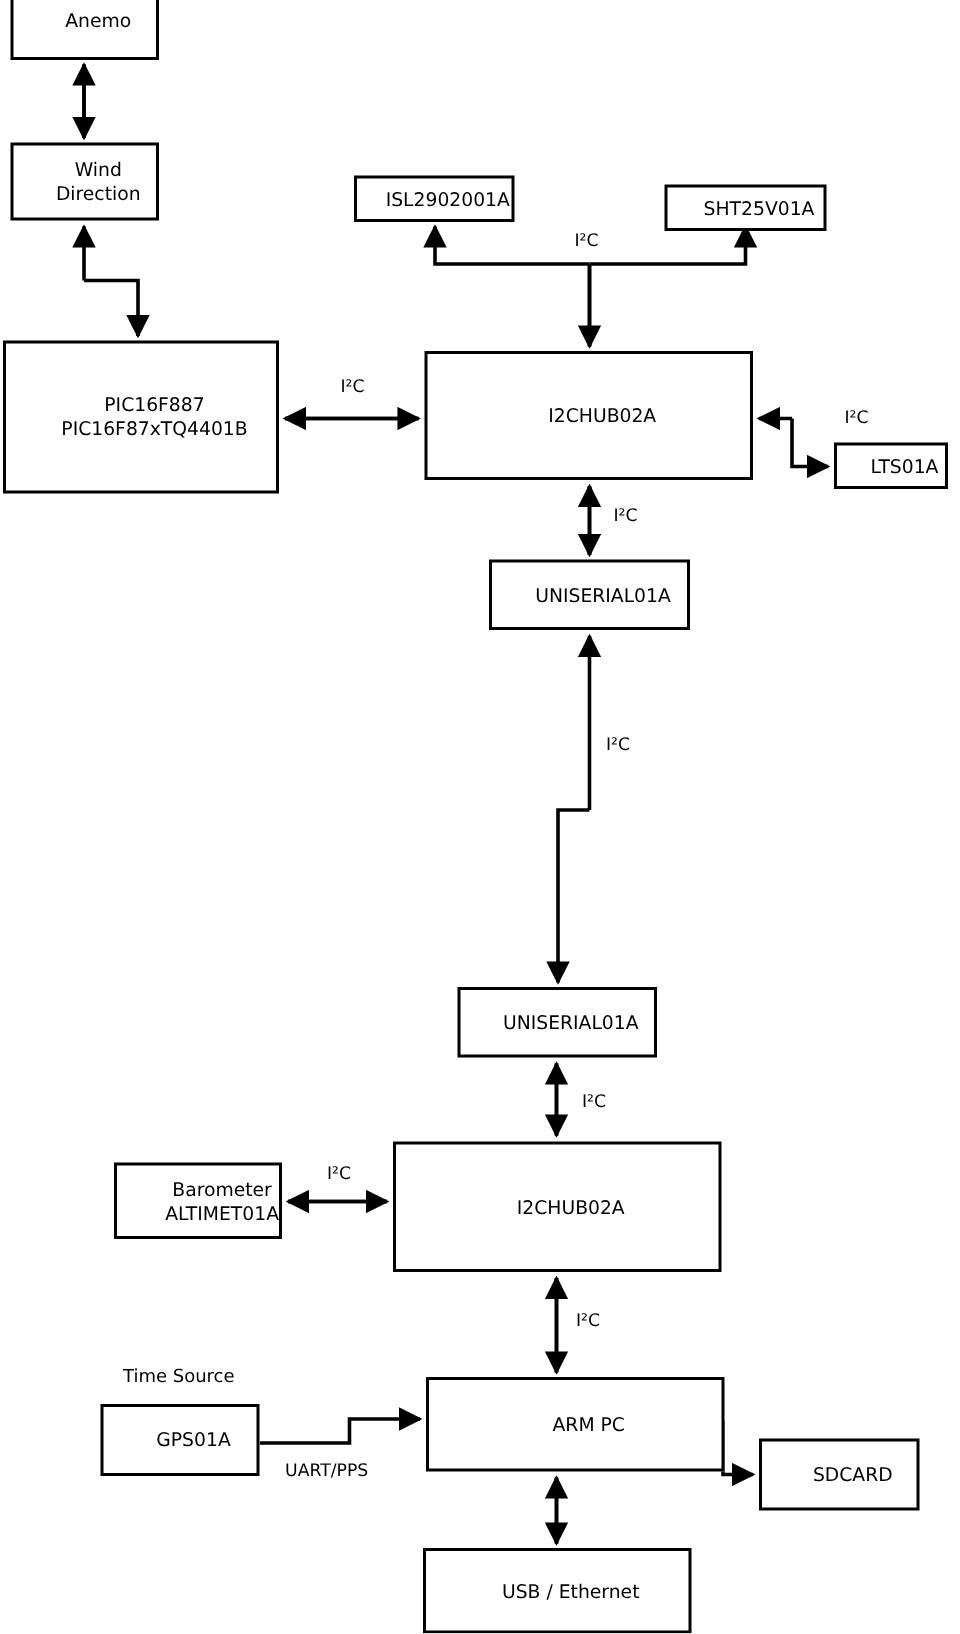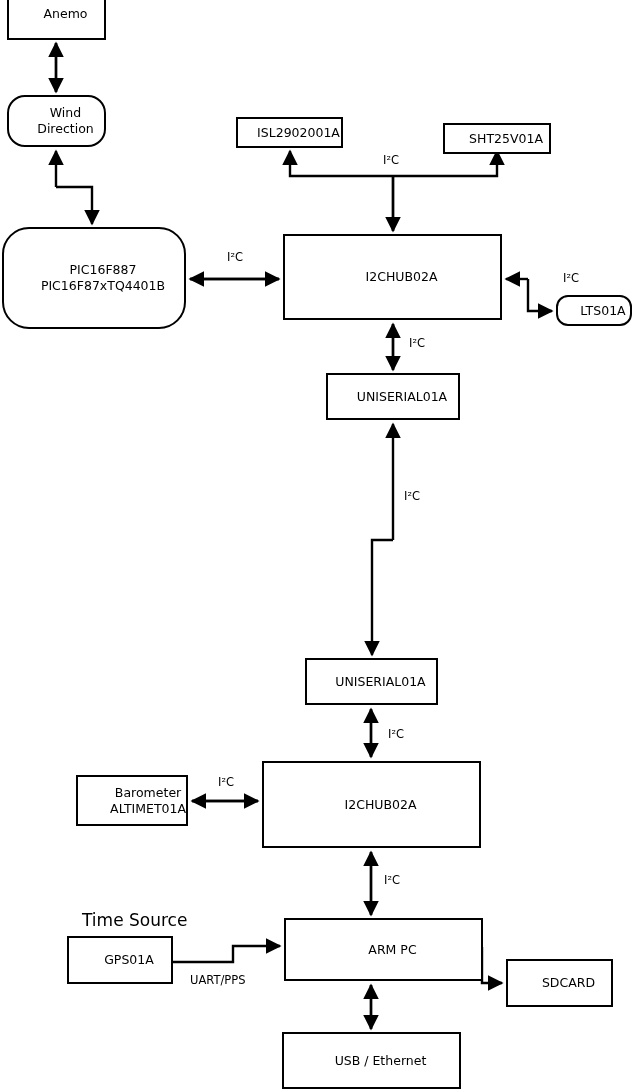--- a/index.html
+++ b/index.html
@@ -29,21 +29,21 @@
   .node .lbl{white-space:pre-line;margin-left:18px;}
   .edge-label{
     position:absolute;
     font-size:11.5px;
     color:#000000;
     white-space:nowrap;
     z-index:3;
   }
   .free-label{
     position:absolute;
-    font-size:17px;
+    font-size:12px;
     color:#000000;
     white-space:nowrap;
     z-index:3;
   }
 </style>
 </head>
 <body>
 
 <div id="root">
 
@@ -94,38 +94,38 @@
 
       <line x1="371" y1="985" x2="371" y2="1029" marker-end="url(#arrow)"></line>
       <line x1="371" y1="1029" x2="371" y2="985" marker-end="url(#arrow)"></line>
     </g>
   </svg>
 
   <div id="nodes-host">
       <div class="node" style="left: 7px; top: -12px; width: 99px; height: 52px;">
         <span class="lbl">Anemo</span>
       </div>
-      <div class="node" style="left: 7px; top: 95px; width: 99px; height: 52px; border-radius: 18px;">
+      <div class="node" style="left: 7px; top: 95px; width: 99px; height: 52px;">
         <span class="lbl">Wind
 Direction</span>
       </div>
-      <div class="node" style="left: 2px; top: 227px; width: 184px; height: 102px; border-radius: 27px;">
+      <div class="node" style="left: 2px; top: 227px; width: 184px; height: 102px;">
         <span class="lbl">PIC16F887
 PIC16F87xTQ4401B</span>
       </div>
       <div class="node" style="left: 236px; top: 117px; width: 107px; height: 31px;">
         <span class="lbl">ISL2902001A</span>
       </div>
       <div class="node" style="left: 443px; top: 123px; width: 108px; height: 31px;">
         <span class="lbl">SHT25V01A</span>
       </div>
       <div class="node" style="left: 283px; top: 234px; width: 219px; height: 86px;">
         <span class="lbl">I2CHUB02A</span>
       </div>
-      <div class="node" style="left: 556px; top: 295px; width: 76px; height: 31px; border-radius: 12px;">
+      <div class="node" style="left: 556px; top: 295px; width: 76px; height: 31px;">
         <span class="lbl">LTS01A</span>
       </div>
       <div class="node" style="left: 326px; top: 373px; width: 134px; height: 47px;">
         <span class="lbl">UNISERIAL01A</span>
       </div>
       <div class="node" style="left: 305px; top: 658px; width: 133px; height: 47px;">
         <span class="lbl">UNISERIAL01A</span>
       </div>
       <div class="node" style="left: 262px; top: 761px; width: 219px; height: 87px;">
         <span class="lbl">I2CHUB02A</span>

